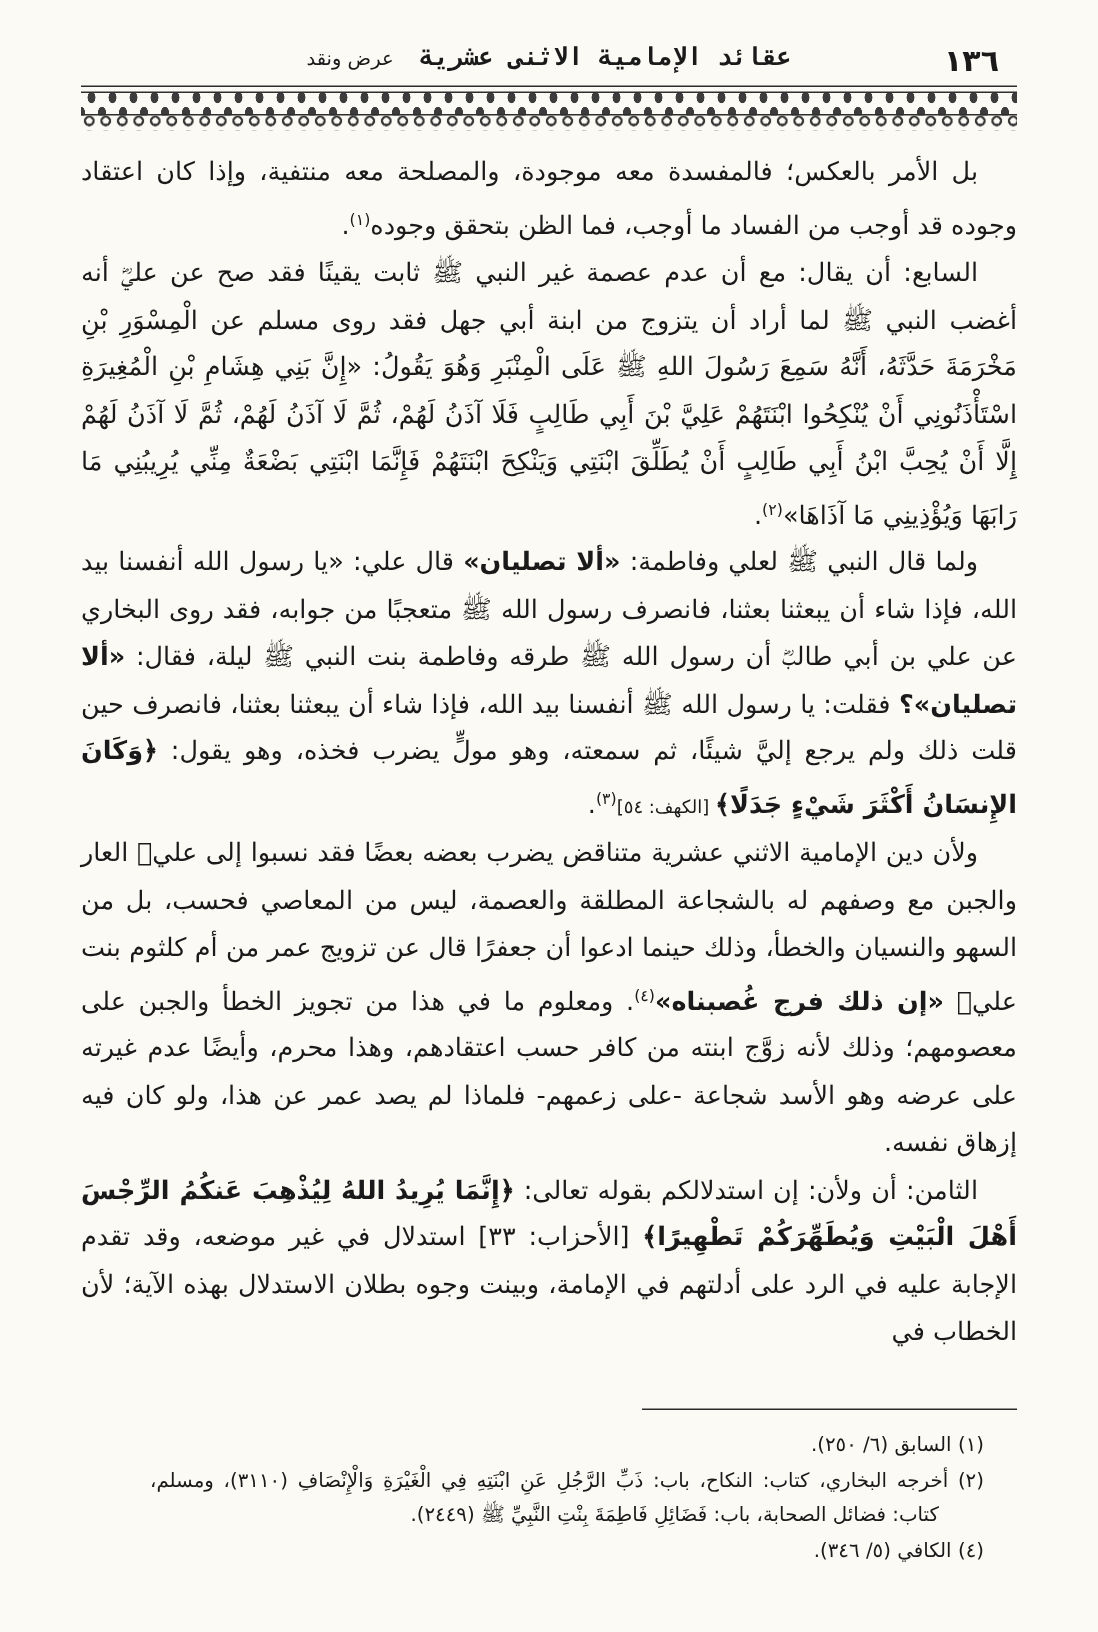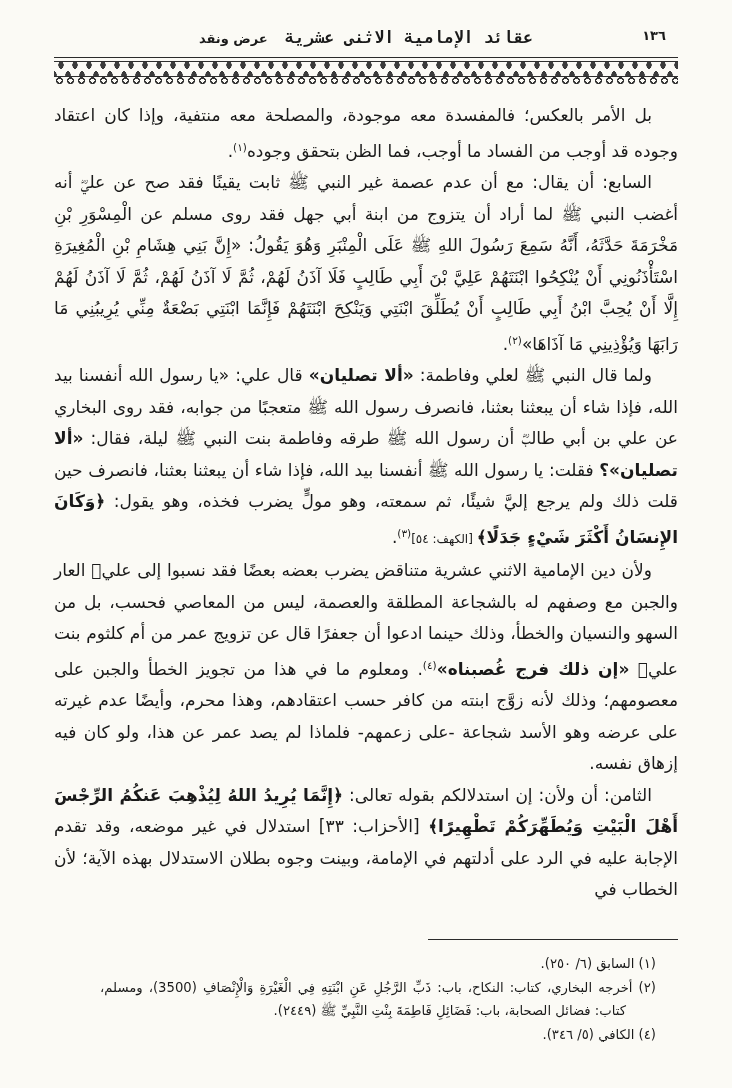--- a/index.html
+++ b/index.html
@@ -15,24 +15,24 @@
   .page { position:absolute; inset:0; padding:28px 54px 0 54px; }
 
   
   .header {
     position:relative;
     text-align:center;
     padding-bottom:9px;
     border-bottom:1.4px solid #2b2b2b;
   }
   .title-main { font-weight:bold; font-size:16.5px;font-family:Liberation Mono, monospace; }
-  .title-sub  { font-weight:bold; font-size:13px; margin-right:12px; }
+  .title-sub  { font-weight:normal; font-size:13px; margin-right:12px; }
   .page-number {
     position:absolute; top:0; right:12px;
-    font-weight:bold; font-size:13px;
+    font-weight:bold; font-size:20px;
   }
 
   
   .ornament { margin-top:3px; }
   .orn-mid {
     height:16px;
     border-top:1.4px solid #2e2e2e;
     border-bottom:1.4px solid #2e2e2e;
     background-image:
       radial-gradient(ellipse 4.5px 6.5px at 7px 3px,  #3c3c3c 55%, transparent 62%),
@@ -102,17 +102,17 @@
 
     <p><span>ولأن دين الإمامية الاثني عشرية متناقض يضرب بعضه بعضًا فقد نسبوا إلى عليؓ العار والجبن مع وصفهم له بالشجاعة المطلقة والعصمة، ليس من المعاصي فحسب، بل من السهو والنسيان والخطأ، وذلك حينما ادعوا أن جعفرًا قال عن تزويج عمر من أم كلثوم بنت عليؓ </span><span class="bold">«إن ذلك فرج غُصبناه»</span><sup class="fnm">(٤)</sup><span>. ومعلوم ما في هذا من تجويز الخطأ والجبن على معصومهم؛ وذلك لأنه زوَّج ابنته من كافر حسب اعتقادهم، وهذا محرم، وأيضًا عدم غيرته على عرضه وهو الأسد شجاعة -على زعمهم- فلماذا لم يصد عمر عن هذا، ولو كان فيه إزهاق نفسه.</span></p>
 
     <p><span>الثامن: أن ولأن: إن استدلالكم بقوله تعالى: </span><span class="quran">﴿إِنَّمَا يُرِيدُ اللهُ لِيُذْهِبَ عَنكُمُ الرِّجْسَ أَهْلَ الْبَيْتِ وَيُطَهِّرَكُمْ تَطْهِيرًا﴾</span><span> [الأحزاب: ٣٣] استدلال في غير موضعه، وقد تقدم الإجابة عليه في الرد على أدلتهم في الإمامة، وبينت وجوه بطلان الاستدلال بهذه الآية؛ لأن الخطاب في</span></p>
 
   </div>
 
   <div class="footnotes">
     <div class="fn-sep"></div>
     <div class="fn-item">(١) السابق (٦/ ٢٥٠).</div>
-    <div class="fn-item">(٢) أخرجه البخاري، كتاب: النكاح، باب: ذَبِّ الرَّجُلِ عَنِ ابْنَتِهِ فِي الْغَيْرَةِ وَالْإِنْصَافِ (3500)، ومسلم، كتاب: فضائل الصحابة، باب: فَضَائِلِ فَاطِمَةَ بِنْتِ النَّبِيِّ ﷺ (٢٤٤٩).</div>
+    <div class="fn-item">(٢) أخرجه البخاري، كتاب: النكاح، باب: ذَبِّ الرَّجُلِ عَنِ ابْنَتِهِ فِي الْغَيْرَةِ وَالْإِنْصَافِ (٣١١٠)، ومسلم، كتاب: فضائل الصحابة، باب: فَضَائِلِ فَاطِمَةَ بِنْتِ النَّبِيِّ ﷺ (٢٤٤٩).</div>
     <div class="fn-item">(٤) الكافي (٥/ ٣٤٦).</div>
   </div>
 
 </div>
 
 </body></html>

